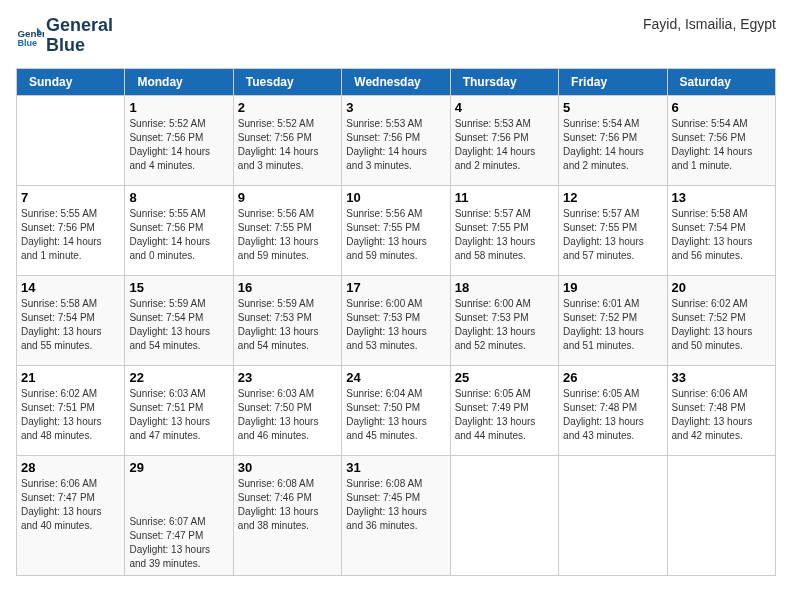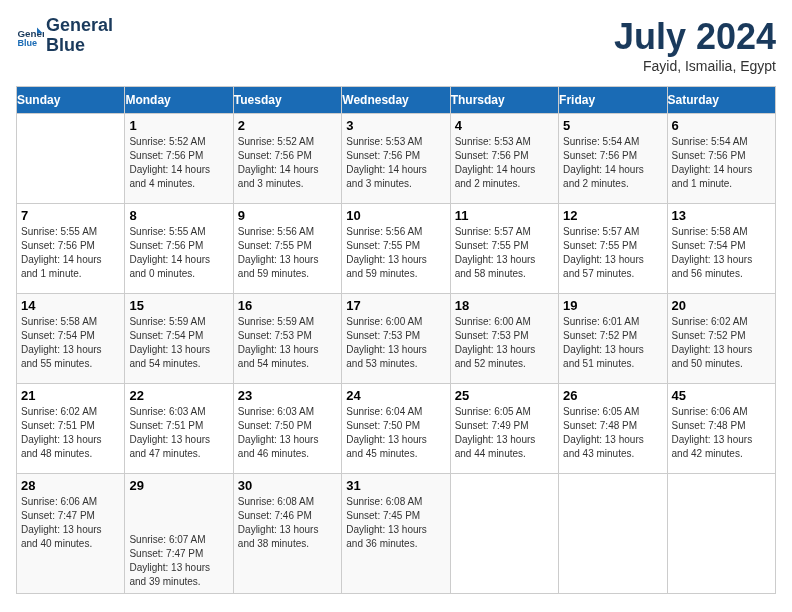--- a/index.html
+++ b/index.html
@@ -45,21 +45,21 @@
       text-align: right;
     }
     table {
       width: 100%;
       border-collapse: collapse;
       font-size: 11px;
     }
     thead tr th {
       background-color: #1a6bb5;
       color: #fff;
-      padding: 6px 0;
+      padding: 6px 12px;
       text-align: left;
       font-size: 12px;
       font-weight: bold;
       border: 1px solid #ccc;
     }
     tbody tr td {
       border: 1px solid #ccc;
       vertical-align: top;
       padding: 4px;
       height: 90px;
@@ -97,21 +97,20 @@
       <polygon points="30,8 38,16 30,16" fill="#1a6bb5"></polygon>
     </svg>
     <div>
       <div class="logo-text">
         <div>General</div>
         <div>Blue</div>
       </div>
     </div>
   </div>
   <div class="title-area">
-    <div class="month-title">July 2024</div>
     <div class="location">Fayid, Ismailia, Egypt</div>
   </div>
 </div>
 
 <table>
   <thead>
     <tr id="header-row">
         <th>Sunday</th>
         <th>Monday</th>
         <th>Tuesday</th>
@@ -306,21 +305,21 @@
 and 44 minutes.</div>
         </td>
         <td>
           <span class="day-number">26</span>
           <div class="day-info" style="white-space: pre-line;">Sunrise: 6:05 AM
 Sunset: 7:48 PM
 Daylight: 13 hours
 and 43 minutes.</div>
         </td>
         <td>
-          <span class="day-number">45</span>
+          <span class="day-number">33</span>
           <div class="day-info" style="white-space: pre-line;">Sunrise: 6:06 AM
 Sunset: 7:48 PM
 Daylight: 13 hours
 and 42 minutes.</div>
         </td>
       </tr>
       <tr>
         <td>
           <span class="day-number">28</span>
           <div class="day-info" style="white-space: pre-line;">Sunrise: 6:06 AM

